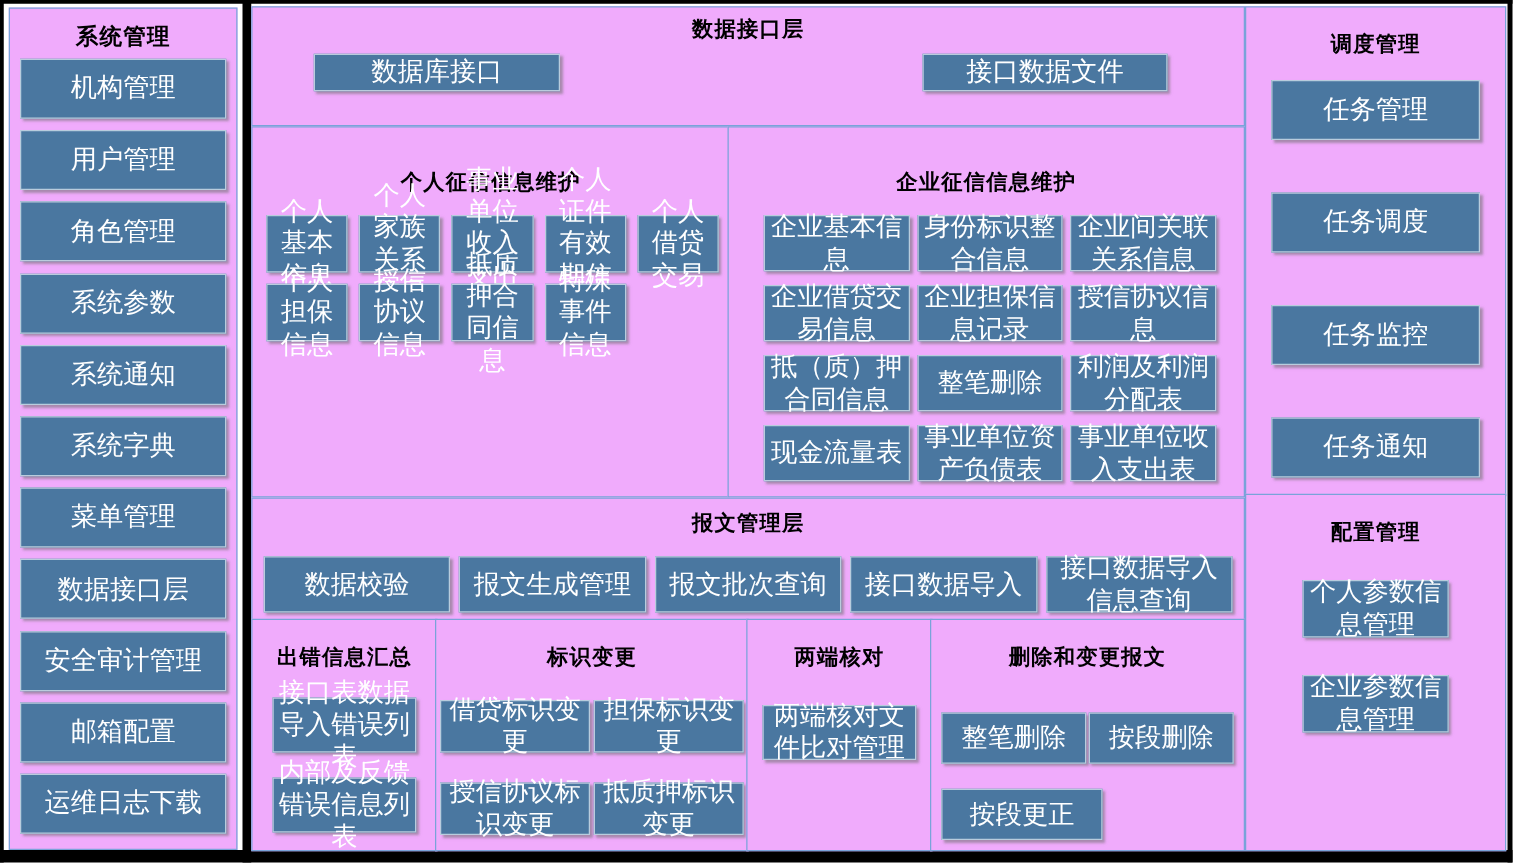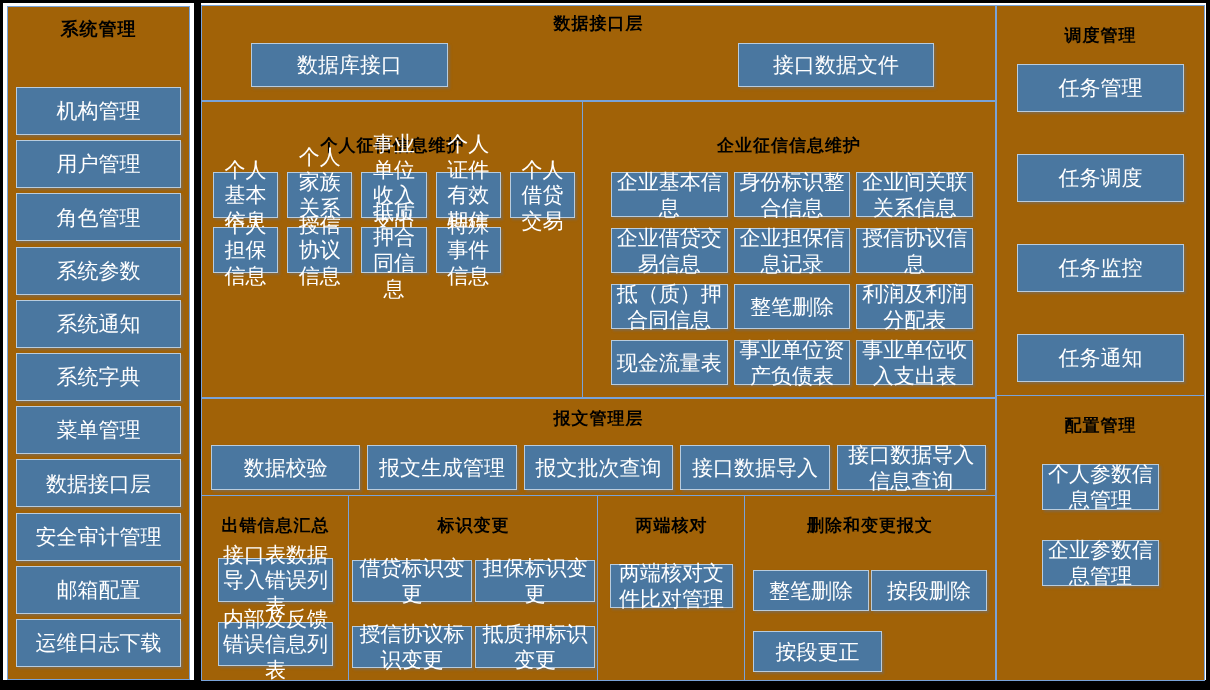--- a/index.html
+++ b/index.html
@@ -3,43 +3,42 @@
 <meta charset="utf-8">
 <style>
   html,body{margin:0;padding:0;}
   body{
     width:1210px;height:690px;position:relative;overflow:hidden;
     background:#ffffff;
     font-family:"Liberation Sans","DejaVu Sans",sans-serif;
   }
   .frame{position:absolute;background:#000;}
   .panel{
-    position:absolute;background:#a16207;border:1.5px solid #79A3D9;
+    position:absolute;background:#f0abfc;border:1.5px solid #79A3D9;
     box-sizing:border-box;
-    gap:40px;
   }
   .ptitle{
     font-weight:bold;font-size:17px;color:#000;text-align:center;
     line-height:24px;letter-spacing:1px;
   }
   .btn{
     background:#4A77A0;color:#fff;border:1px solid #B9CCDD;
     box-shadow:2px 2px 2px rgba(110,110,110,.55);
     display:flex;align-items:center;justify-content:center;
     text-align:center;font-size:21px;line-height:1.22;
     box-sizing:border-box;cursor:default;padding:1px 2px;
   }
   
   .syspanel{display:flex;flex-direction:column;padding:10px 8px 10px;}
   .syspanel .ptitle{font-size:18px;}
   .syscol{flex:1;display:flex;flex-direction:column;justify-content:space-between;padding:6px 0 2px;}
   .syscol .btn{height:48px;}
   
   .dipanel .ptitle{padding-top:6px;}
-  .dipanel .btn{position:absolute;height:44px;}
+  .dipanel .btn{position:absolute;height:30px;}
   
   .grid3{display:grid;grid-template-columns:repeat(5,1fr);gap:9px;grid-auto-rows:46px;margin:14px 8px 0 11px;}
   .grid3e{display:grid;grid-template-columns:repeat(3,1fr);gap:11px 6px;grid-auto-rows:45px;margin:14px 22px 0 28px;}
   .creditpanel .ptitle{padding-top:32px;}
   
   .msgpanel .ptitle{padding-top:8px;}
   .grid5{display:grid;grid-template-columns:repeat(5,1fr);gap:7px;grid-auto-rows:45px;margin:14px 9px 0;}
   
   .bt .ptitle{padding-top:18px;}
   .errcol{display:flex;flex-direction:column;gap:20px;margin:20px 16px 0;}

